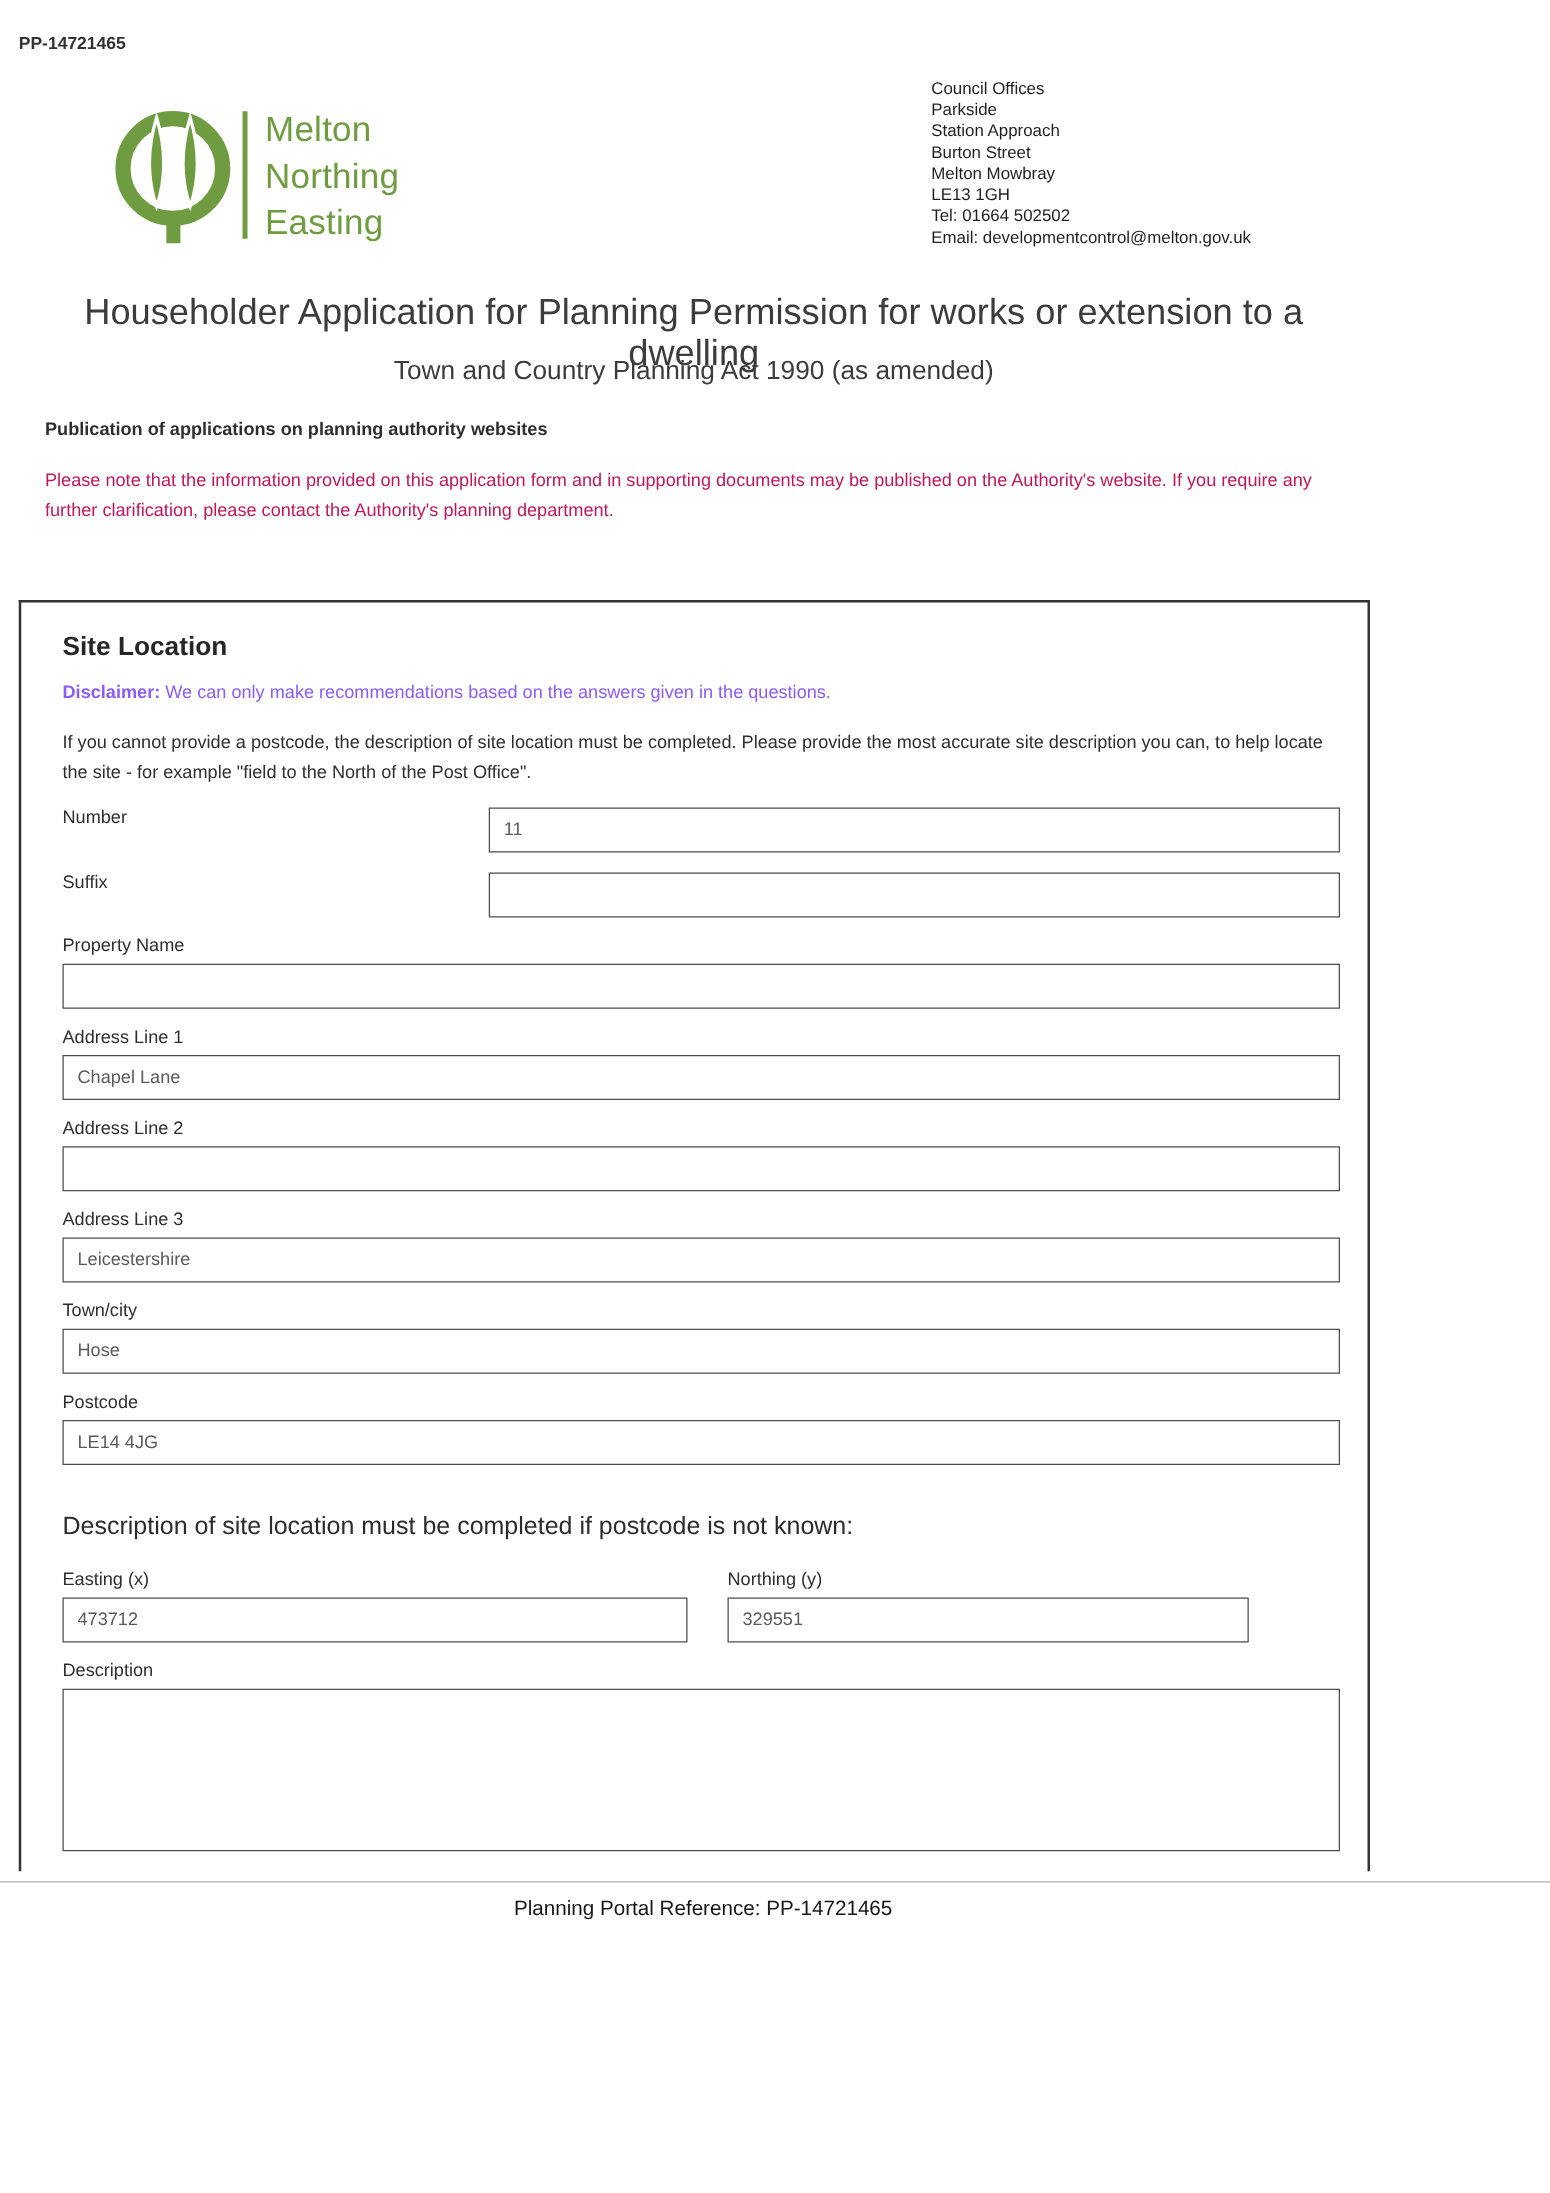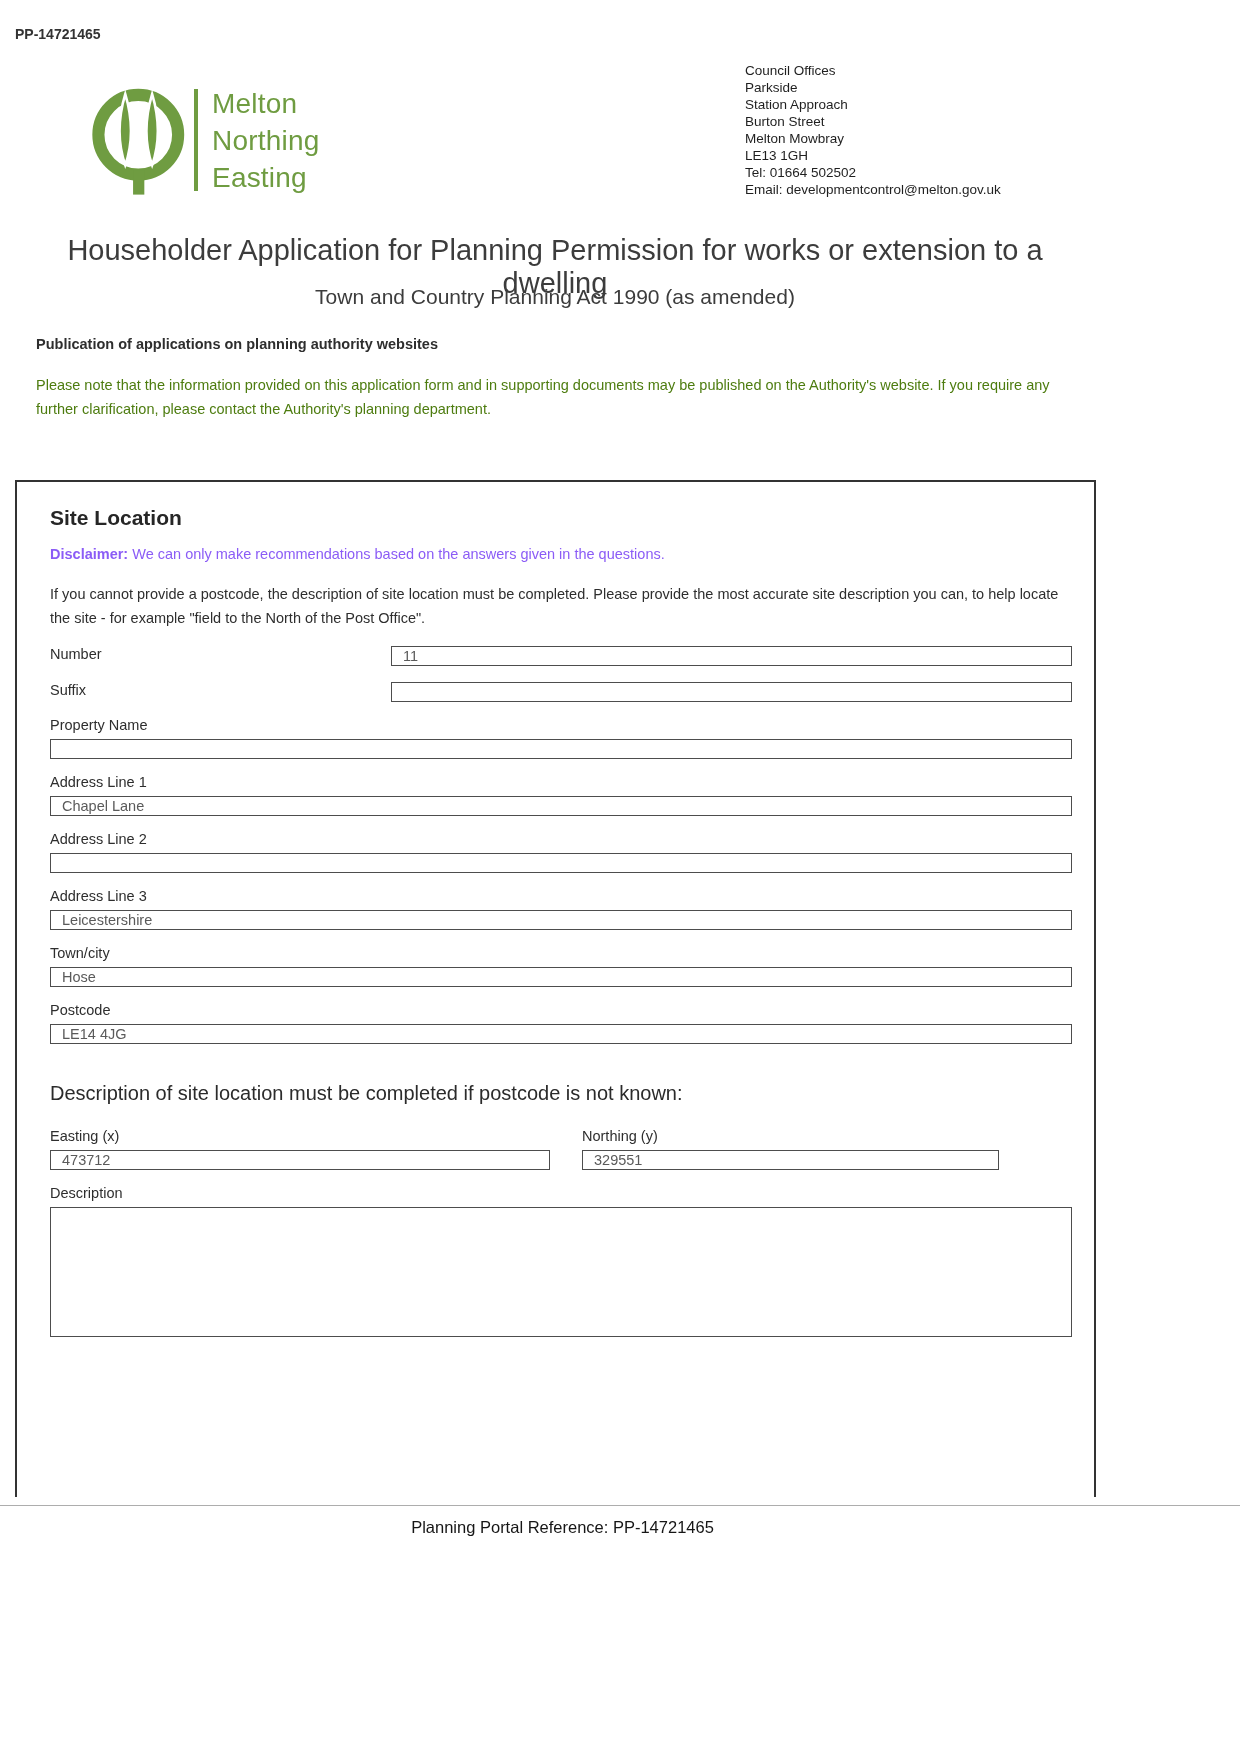--- a/index.html
+++ b/index.html
@@ -46,21 +46,21 @@
     position: absolute; top: 285px; left: 15px; width: 1080px;
     text-align: center; font-size: 21px; font-weight: normal; color: #3c3c3c;
   }
 
   .pub-heading {
     position: absolute; top: 336px; left: 36px;
     font-size: 14.5px; font-weight: bold; color: #2e2e2e;
   }
   .pub-body {
     position: absolute; top: 373px; left: 36px; width: 1042px;
-    font-size: 14.5px; line-height: 24px; color: #4d7c0f;
+    font-size: 14.5px; line-height: 24px; color: #be185d;
   }
 
   
   .section-box {
     position: absolute; top: 480px; left: 15px;
     width: 1081px; height: 1017px;
     border: 2px solid #333333; border-bottom: none;
     padding: 24px 22px 0 33px;
     overflow: hidden;
     background: #fff;
@@ -72,21 +72,21 @@
 
   .f-label { font-size: 14.5px; color: #2e2e2e; line-height: 17px; }
 
   input, textarea {
     border: 1px solid #4d4d4d; border-radius: 0;
     font-family: "Liberation Sans", sans-serif;
     font-size: 14.5px; color: #5a5a5a;
     padding: 0 11px; background: #fff; outline: none;
     display: block;
   }
-  input { height: 20px; }
+  input { height: 36px; }
   textarea { height: 130px; resize: none; padding-top: 8px; }
 
   .row-inline { display: flex; align-items: flex-start; margin-top: 16px; }
   .row-inline .f-label { width: 341px; flex: none; }
   .row-inline input { flex: 1; }
 
   .stack { margin-top: 15px; }
   .stack .f-label { display: block; }
   .stack input, .stack textarea { margin-top: 5px; width: 100%; }
 

